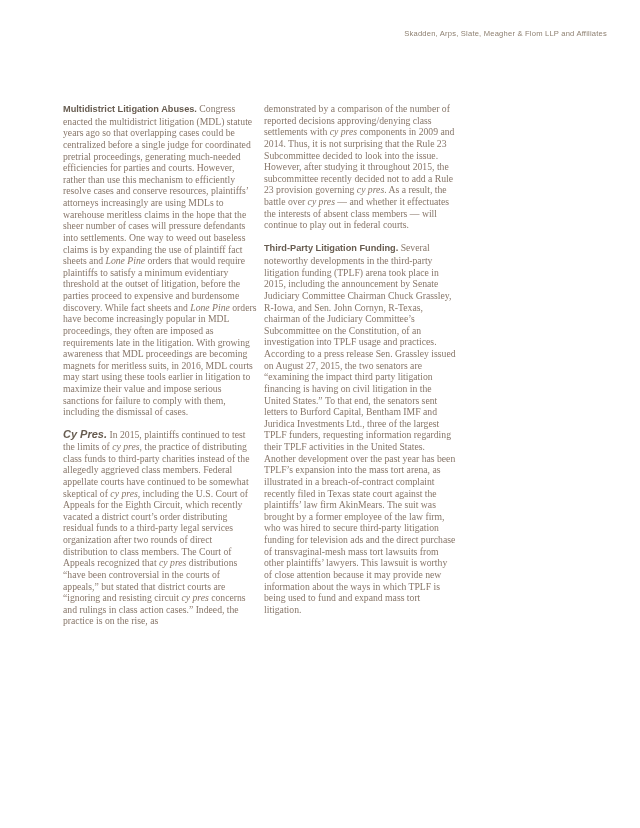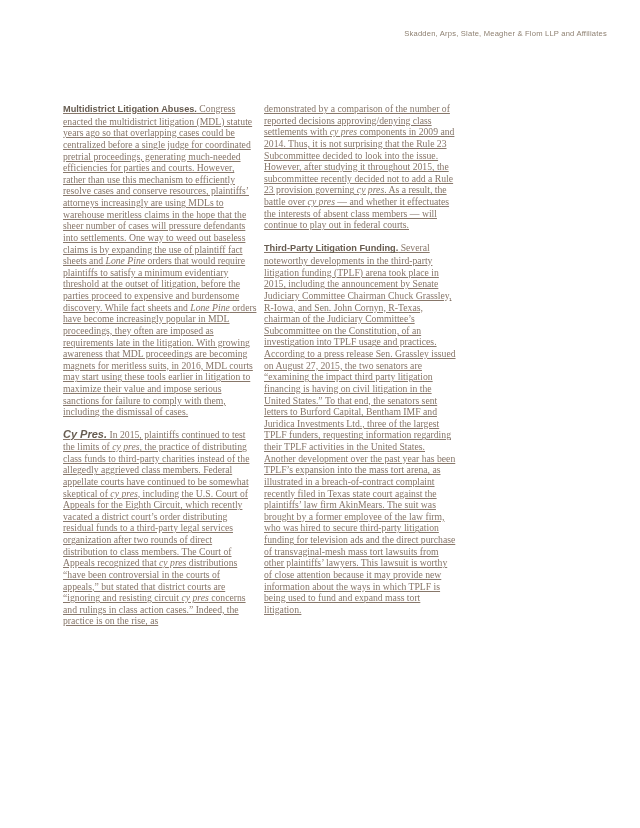--- a/index.html
+++ b/index.html
@@ -41,21 +41,20 @@
     font-size:9.7px;
     line-height:11.62px;
     color:var(--body-text);
     text-align:left;
   }
   .col-left{width:195px;margin-right:6px;}
   .col-right{width:193px;}
   .col p{
     margin:0 0 11.6px 0;
     font-family:"Liberation Serif", serif;
-    text-decoration:underline;
   }
   .run-normal{font-style:normal;}
   .run-italic{font-style:italic;}
   .run-heading{
     font-family:"Liberation Sans", sans-serif;
     font-weight:bold;
     font-size:9.2px;
     color:var(--heading-text);
   }
   .run-heading-italic{

